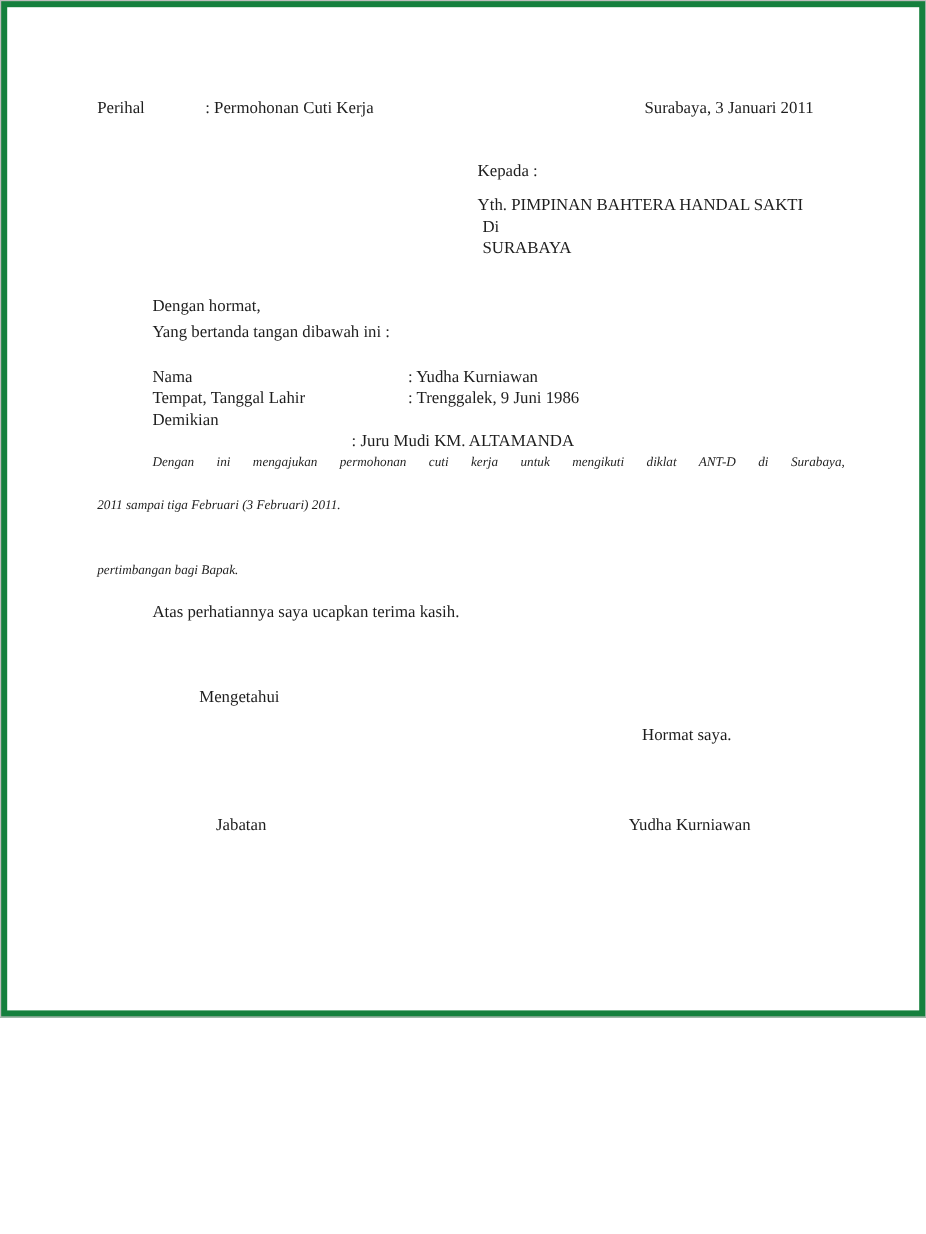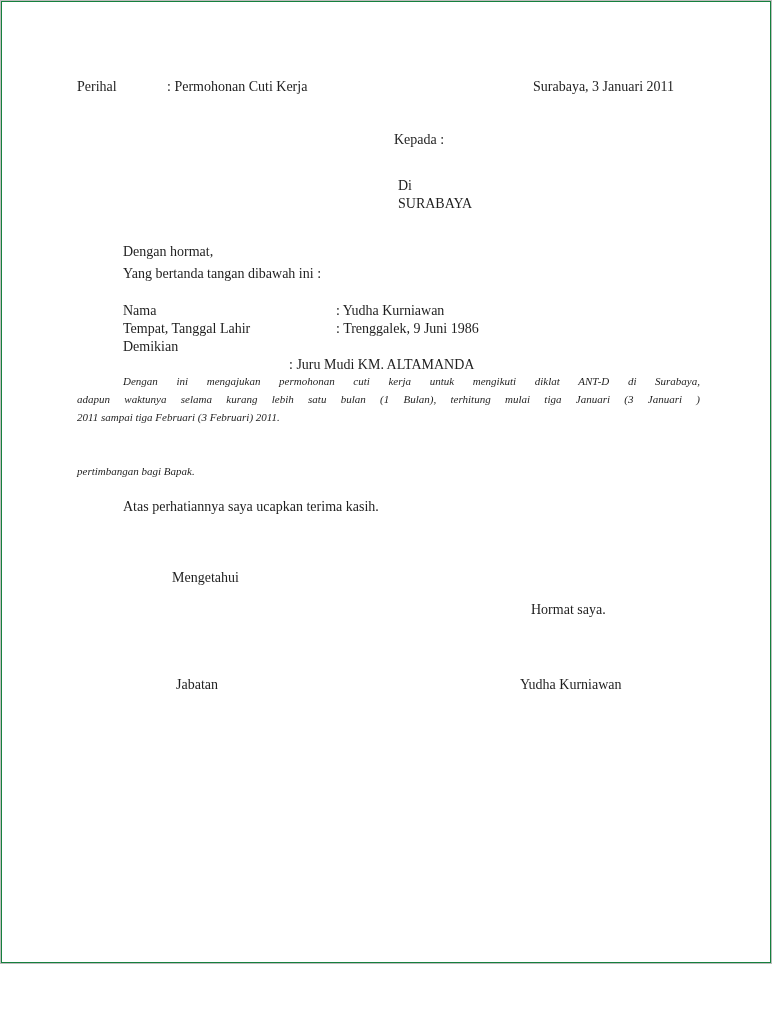--- a/index.html
+++ b/index.html
@@ -1,20 +1,20 @@
 <!DOCTYPE html>
 <html><head>
 <meta charset="utf-8">
 <style>
   html, body { margin: 0; padding: 0; background: #ffffff; }
   body { width: 772px; height: 1028px; position: relative; overflow: hidden; }
   .page {
-    position: absolute; left: 0; top: 0; width: 772px; height: 964px;
+    position: absolute; left: 0; top: 0; width: 772px; height: 848px;
     box-sizing: border-box;
-    border: 2px solid #15803d;
+    border: 6px solid #15803d;
     outline: 1px solid #bdbdbd;
     outline-offset: -1px;
     background: #ffffff;
     font-family: "Liberation Serif", "DejaVu Serif", serif;
     color: #1e1e1e;
     font-size: 14px;
   }
   .abs { position: absolute; white-space: nowrap; line-height: 18px; }
   .para {
     position: absolute; left: 75px; width: 623px;
@@ -26,41 +26,41 @@
 </head>
 <body>
 
 <div class="page">
 
   <span class="abs" style="left:75px; top:76px;">Perihal</span>
   <span class="abs" style="left:165px; top:76px;">: Permohonan Cuti Kerja</span>
   <span class="abs" style="left:531px; top:76px;">Surabaya,  3 Januari 2011</span>
 
   <span class="abs" style="left:392px; top:129px;">Kepada :</span>
+  <span class="abs" style="left:392px; top:157px;">Yth. PIMPINAN BAHTERA HANDAL  SAKTI</span>
   <span class="abs" style="left:396px; top:175px;">Di</span>
   <span class="abs" style="left:396px; top:193px;">SURABAYA</span>
 
   <span class="abs" style="left:121px; top:212px;margin-top:29px;">Dengan hormat,</span>
   <span class="abs" style="left:121px; top:263px;">Yang bertanda tangan dibawah ini :</span>
 
   <span class="abs" style="left:121px; top:300px;">Nama</span>
   <span class="abs" style="left:334px; top:300px;">: Yudha Kurniawan</span>
   <span class="abs" style="left:121px; top:318px;">Tempat, Tanggal Lahir</span>
   <span class="abs" style="left:334px; top:318px;">: Trenggalek, 9 Juni 1986</span>
   <span class="abs" style="left:121px; top:336px;">Demikian</span>
   <span class="abs" style="left:287px; top:336px;margin-top:18px;">: Juru Mudi KM. ALTAMANDA</span>
 
   <div class="para justify-last" style="top:370px;">
     <span class="indent"></span><span>Dengan ini mengajukan permohonan cuti kerja untuk mengikuti diklat ANT-D di Surabaya,</span>
   </div>
-  <div class="para justify-last" style="top:388px;">adapun waktunya selama kurang lebih satu bulan (1 Bulan), terhitung mulai tiga Januari (3 Januari )</div>
   <div class="para" style="top:406px;">2011 sampai tiga Februari  (3 Februari) 2011.</div>
 
   <div class="para" style="top:460px;">pertimbangan bagi Bapak.</div>
 
   <span class="abs" style="left:121px; top:496px;">Atas perhatiannya saya ucapkan terima kasih.</span>
 
-  <span class="abs" style="left:170px; top:567px;">Mengetahui</span>
+  <span class="abs" style="left:160px; top:567px;">Mengetahui</span>
   <span class="abs" style="left:529px; top:599px;">Hormat saya.</span>
   <span class="abs" style="left:174px; top:674px;">Jabatan</span>
   <span class="abs" style="left:518px; top:674px;">Yudha Kurniawan</span>
 
 </div>
 
 </body></html>

